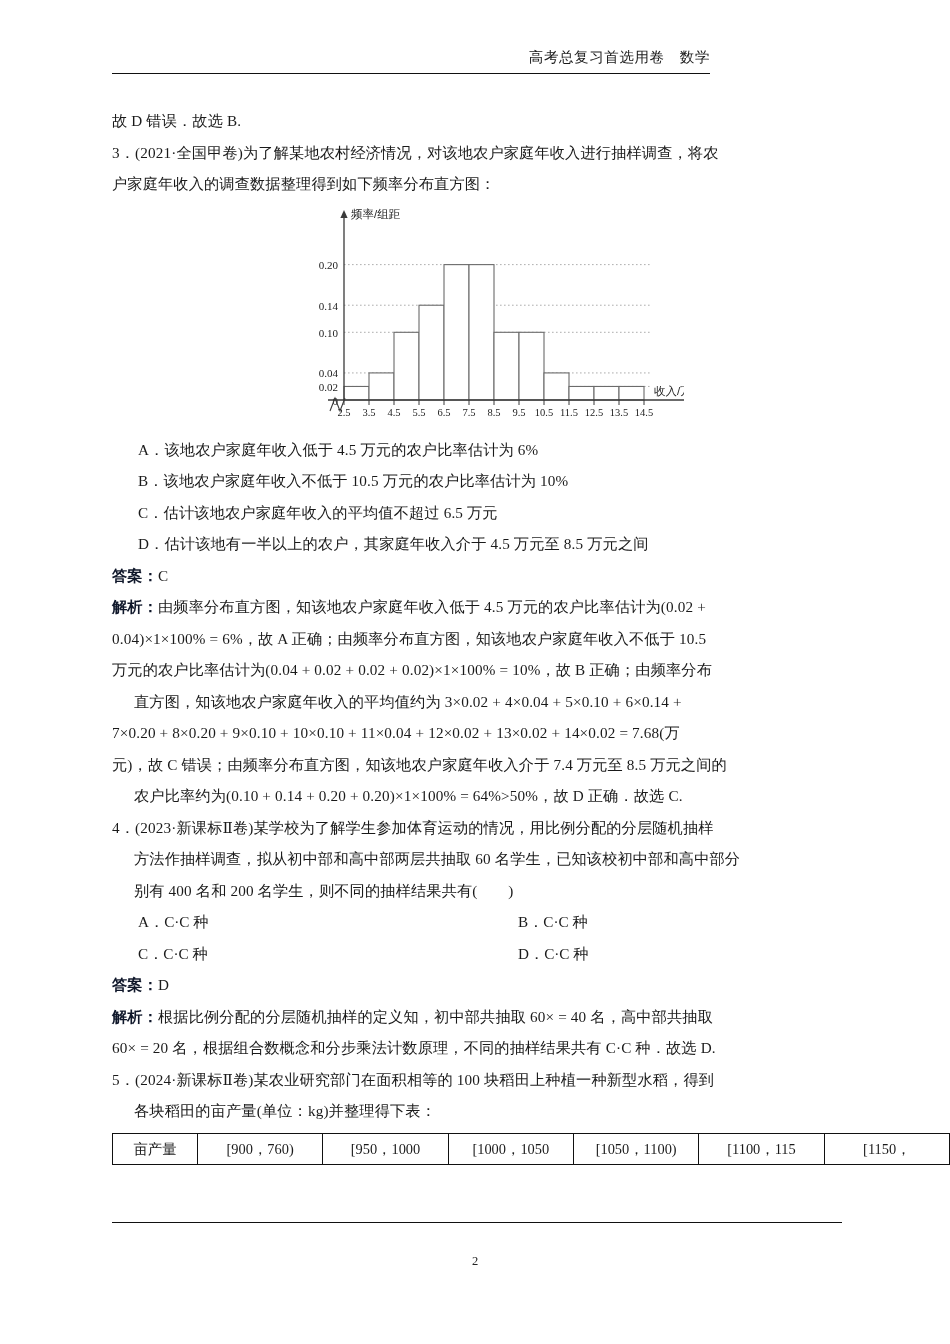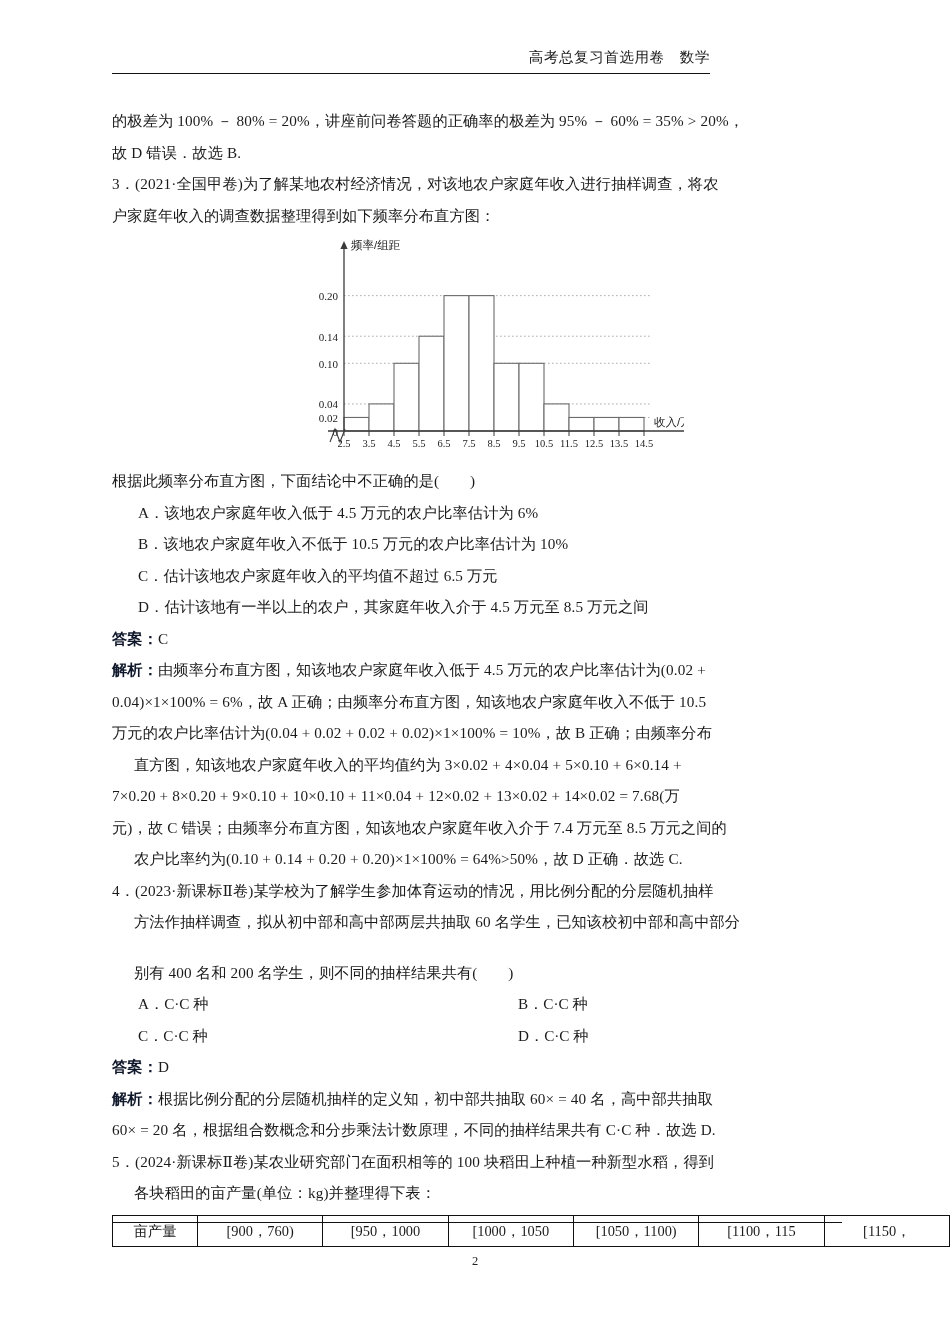--- a/index.html
+++ b/index.html
@@ -107,21 +107,20 @@
 
 <div class="page">
 
   <div class="header-area">
     <div class="header-title">高考总复习首选用卷　数学</div>
     <div class="header-rule"></div>
   </div>
 
   <div class="content">
 
-    <p class="line">的极差为 100% － 80% = 20%，讲座前问卷答题的正确率的极差为 95% － 60% = 35% &gt; 20%，</p>
     <p class="line">故 D 错误．故选 B.</p>
 
     <p class="line">3．(2021·全国甲卷)为了解某地农村经济情况，对该地农户家庭年收入进行抽样调查，将农</p>
     <p class="line">户家庭年收入的调查数据整理得到如下频率分布直方图：</p>
 
     <div class="chart-wrap">
       <svg class="chart" viewBox="0 0 400 228" preserveAspectRatio="xMidYMid meet">
         <g id="chart-root">
             <text x="54" y="200.5" text-anchor="end" font-size="11" font-family="&quot;Liberation Serif&quot;, serif" fill="#222">0</text>
             <line x1="60" y1="182.46153846153845" x2="368" y2="182.46153846153845" stroke="#999999" stroke-width="0.8" stroke-dasharray="1.6 2.4"></line>
@@ -176,39 +175,38 @@
             <line x1="335" y1="196" x2="335" y2="201" stroke="#3a3a3a" stroke-width="1"></line>
             <text x="335" y="212" text-anchor="middle" font-size="10.5" font-family="&quot;Liberation Serif&quot;, serif" fill="#222">13.5</text>
             <line x1="360" y1="196" x2="360" y2="201" stroke="#3a3a3a" stroke-width="1"></line>
             <text x="360" y="212" text-anchor="middle" font-size="10.5" font-family="&quot;Liberation Serif&quot;, serif" fill="#222">14.5</text>
             <text x="67" y="14" text-anchor="start" font-size="11.5" font-family="&quot;Liberation Sans&quot;, sans-serif" fill="#222">频率/组距</text>
             <text x="370" y="191" text-anchor="start" font-size="11.5" font-family="&quot;Liberation Sans&quot;, sans-serif" fill="#222">收入/万元</text>
           </g>
       </svg>
     </div>
 
-    <p class="line">根据此频率分布直方图，下面结论中不正确的是(　　)</p>
     <p class="line opt">A．该地农户家庭年收入低于 4.5 万元的农户比率估计为 6%</p>
     <p class="line opt">B．该地农户家庭年收入不低于 10.5 万元的农户比率估计为 10%</p>
     <p class="line opt">C．估计该地农户家庭年收入的平均值不超过 6.5 万元</p>
     <p class="line opt">D．估计该地有一半以上的农户，其家庭年收入介于 4.5 万元至 8.5 万元之间</p>
 
     <p class="line"><span class="red">答案：</span><span>C</span></p>
 
     <p class="line"><span class="red">解析：</span><span>由频率分布直方图，知该地农户家庭年收入低于 4.5 万元的农户比率估计为(0.02 +</span></p>
     <p class="line">0.04)×1×100% = 6%，故 A 正确；由频率分布直方图，知该地农户家庭年收入不低于 10.5</p>
     <p class="line">万元的农户比率估计为(0.04 + 0.02 + 0.02 + 0.02)×1×100% = 10%，故 B 正确；由频率分布</p>
     <p class="line" style="padding-left:22px;">直方图，知该地农户家庭年收入的平均值约为 3×0.02 + 4×0.04 + 5×0.10 + 6×0.14 +</p>
     <p class="line">7×0.20 + 8×0.20 + 9×0.10 + 10×0.10 + 11×0.04 + 12×0.02 + 13×0.02 + 14×0.02 = 7.68(万</p>
     <p class="line">元)，故 C 错误；由频率分布直方图，知该地农户家庭年收入介于 7.4 万元至 8.5 万元之间的</p>
     <p class="line" style="padding-left:22px;">农户比率约为(0.10 + 0.14 + 0.20 + 0.20)×1×100% = 64%&gt;50%，故 D 正确．故选 C.</p>
 
     <p class="line">4．(2023·新课标Ⅱ卷)某学校为了解学生参加体育运动的情况，用比例分配的分层随机抽样</p>
     <p class="line" style="padding-left:22px;">方法作抽样调查，拟从初中部和高中部两层共抽取 60 名学生，已知该校初中部和高中部分</p>
-    <p class="line" style="padding-left:22px;margin-top:19px;">别有 400 名和 200 名学生，则不同的抽样结果共有(　　)</p>
+    <p class="line" style="padding-left:22px;">别有 400 名和 200 名学生，则不同的抽样结果共有(　　)</p>
 
     <div class="opt-row">
       <div class="colA">A．C·C 种</div>
       <div class="colB">B．C·C 种</div>
     </div>
     <div class="opt-row">
       <div class="colA">C．C·C 种</div>
       <div class="colB">D．C·C 种</div>
     </div>
 

